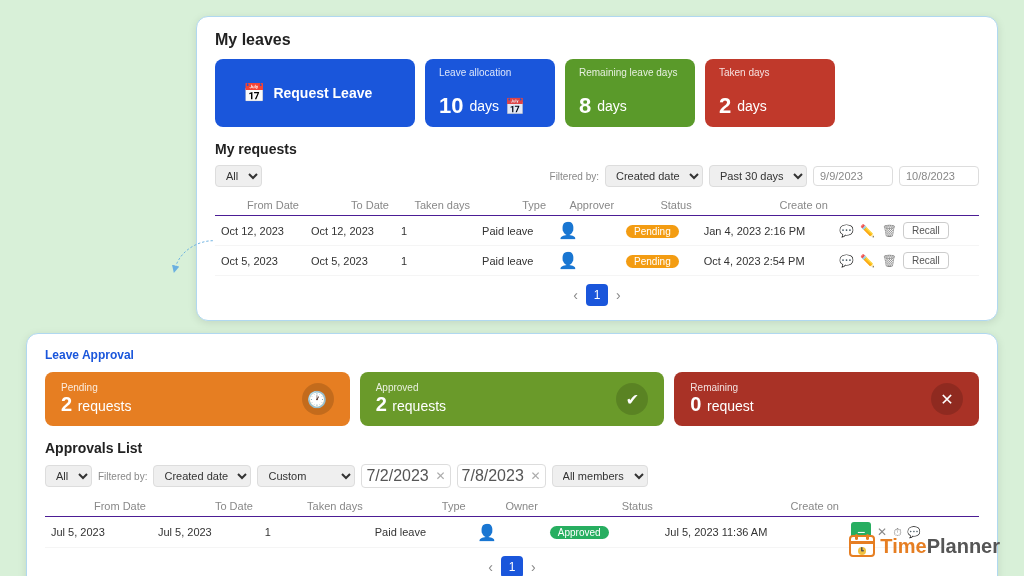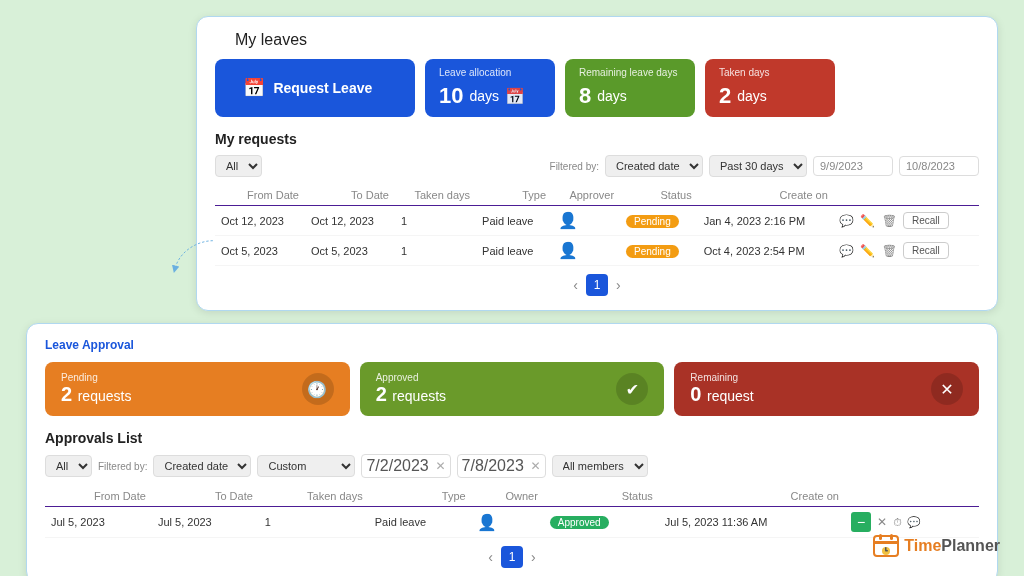--- a/index.html
+++ b/index.html
@@ -28,24 +28,23 @@
       padding: 14px 18px;
       box-shadow: 0 2px 8px rgba(0,0,0,0.1);
       border: 1.5px solid #b0d8f0;
       margin-left: 180px;
       margin-right: 10px;
       position: relative;
     }
 
     .panel-title {
       font-size: 16px;
-      font-weight: normal;
+      font-weight: bold;
       color: #222;
       margin-bottom: 10px;
-      margin-left: 20px;
     }
 
     .leaves-top-row {
       display: flex;
       gap: 10px;
       margin-bottom: 14px;
       align-items: stretch;
     }
 
     .request-leave-btn {
@@ -76,21 +75,21 @@
       justify-content: center;
     }
 
     .stat-card.blue { background: #1a56db; }
     .stat-card.green { background: #5a9a2a; }
     .stat-card.red { background: #c0392b; }
 
     .stat-card .stat-label {
       font-size: 10px;
       color: rgba(255,255,255,0.85);
-      margin-bottom: 5px;
+      margin-bottom: 15px;
     }
 
     .stat-card .stat-value {
       font-size: 22px;
       font-weight: bold;
       color: white;
       display: flex;
       align-items: center;
       gap: 6px;
     }
@@ -364,21 +363,21 @@
       align-items: center;
       gap: 4px;
     }
 
     .brand-logo {
       width: 28px;
       height: 28px;
     }
 
     .brand-name {
-      font-size: 16px;
+      font-size: 20px;
       font-weight: bold;
       color: #e67e22;
     }
 
     .brand-name span { color: #555; }
 
     
     .avatar-icon {
       color: #555;
       font-size: 16px;

